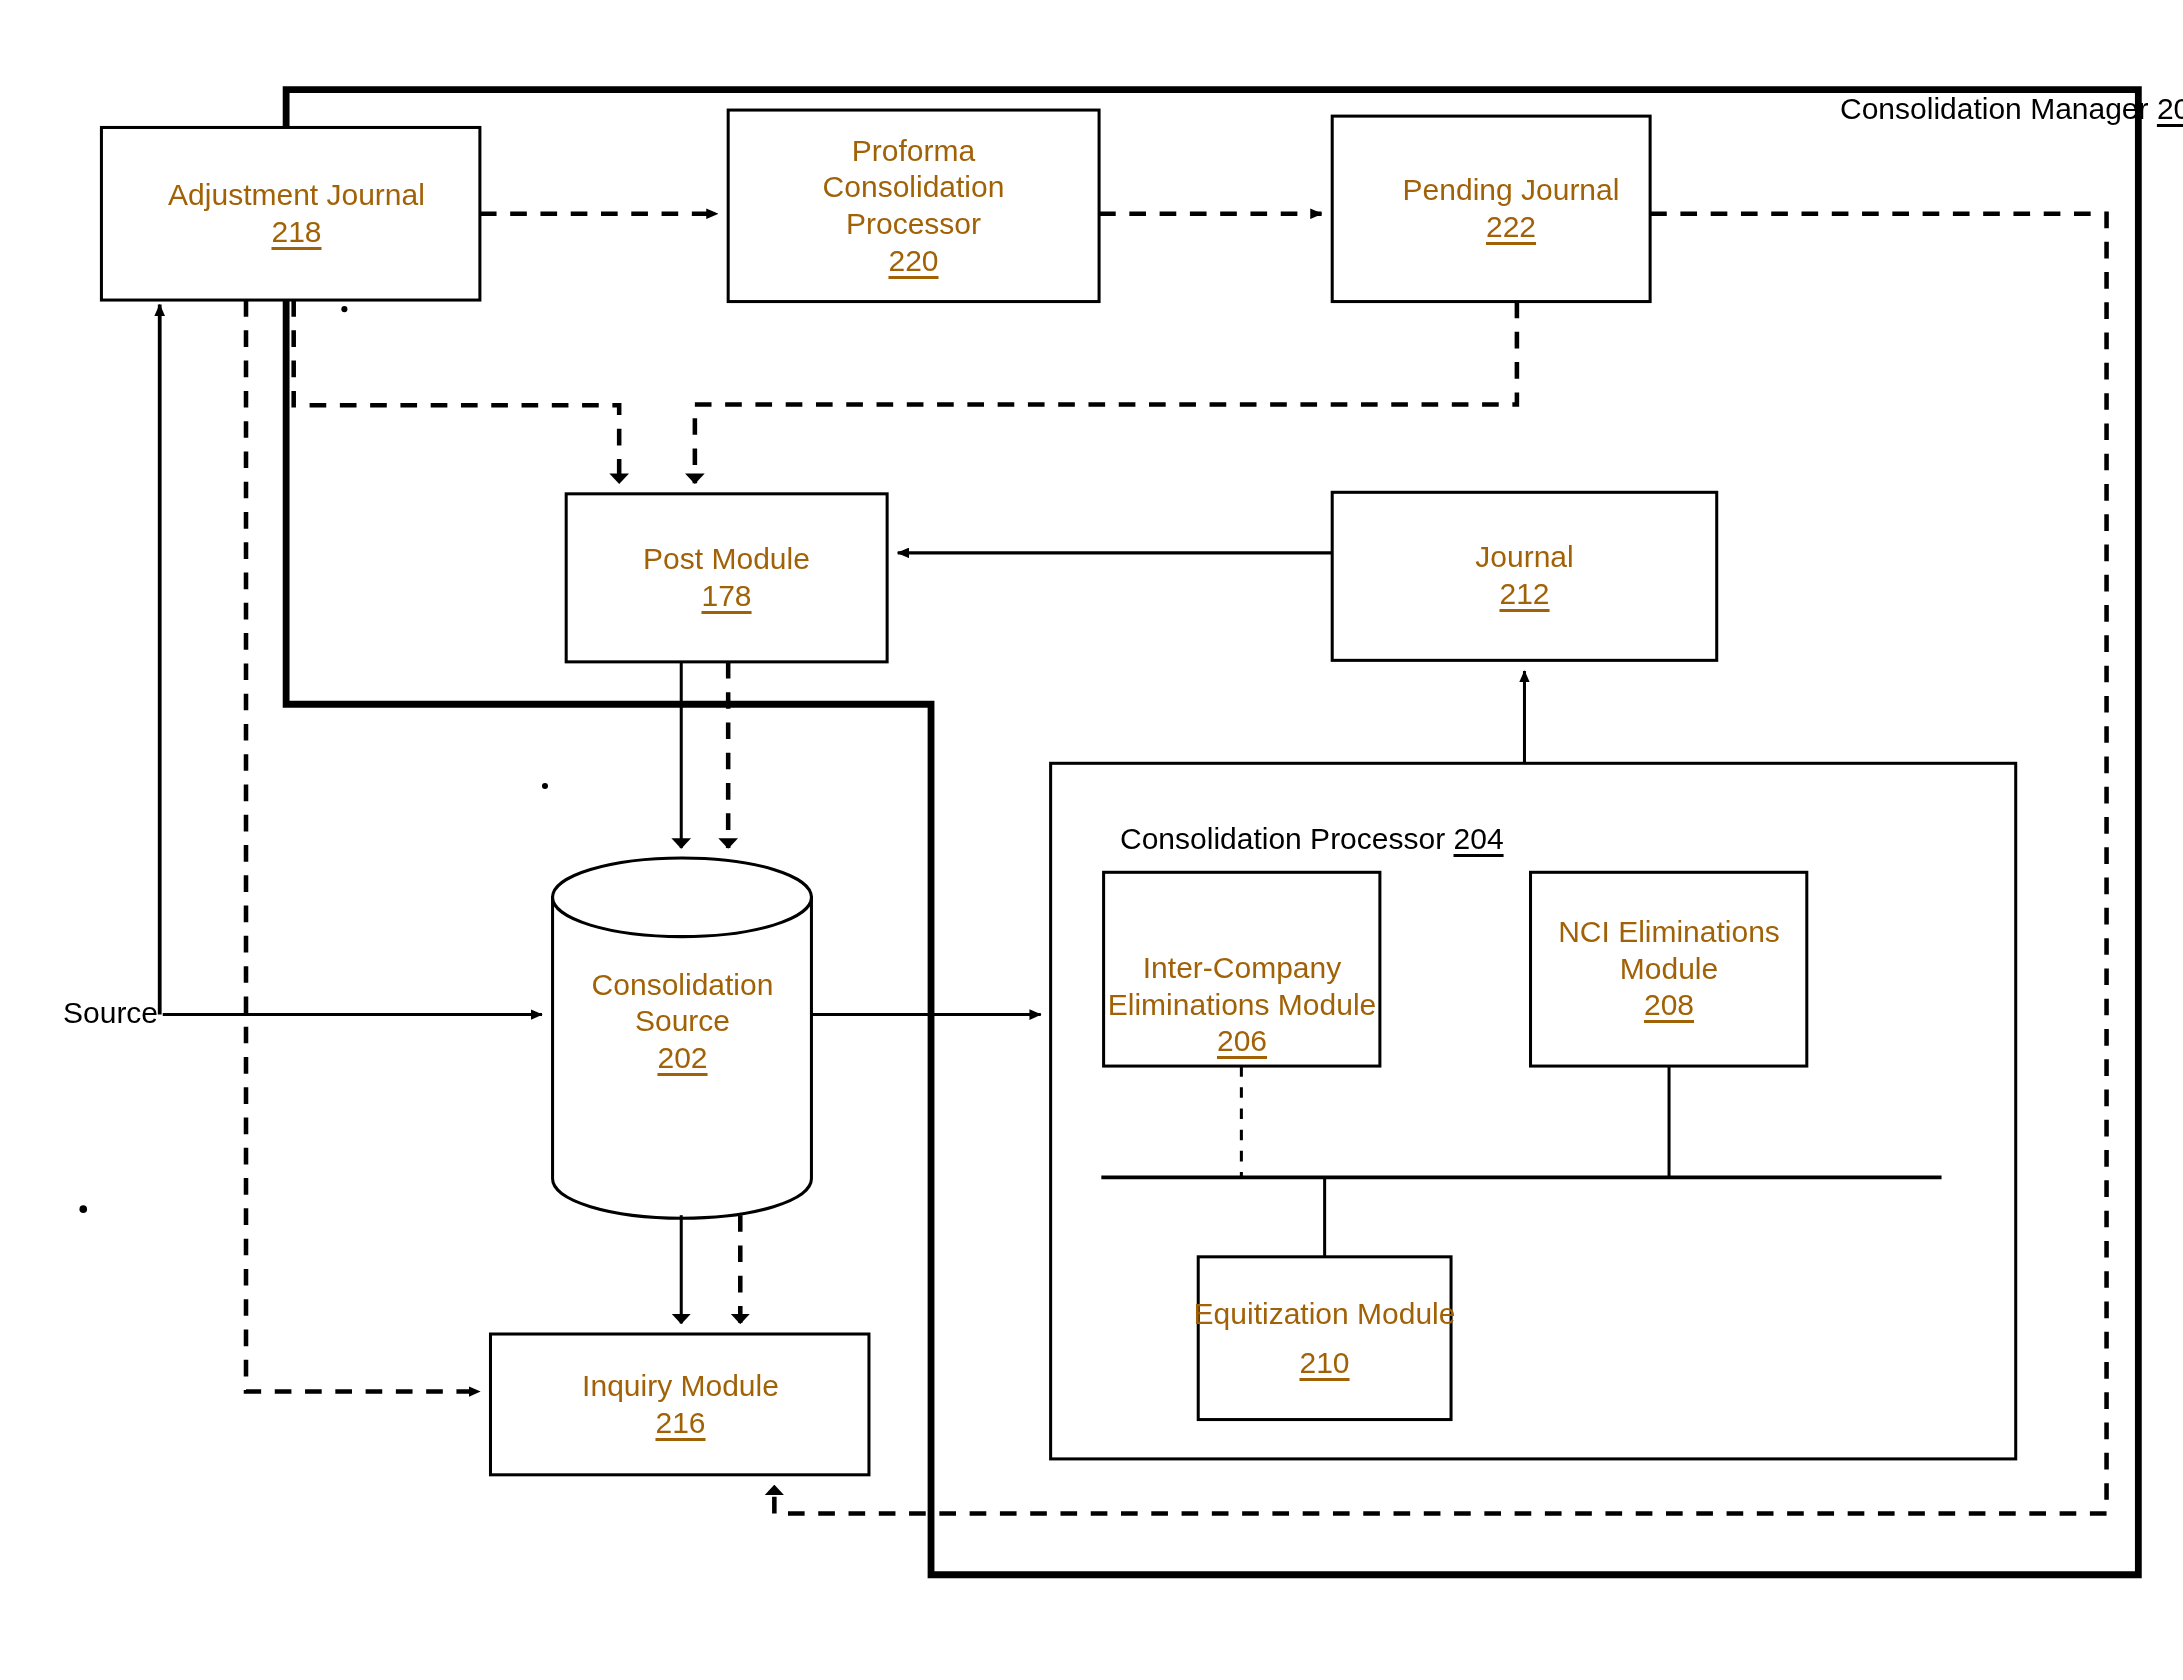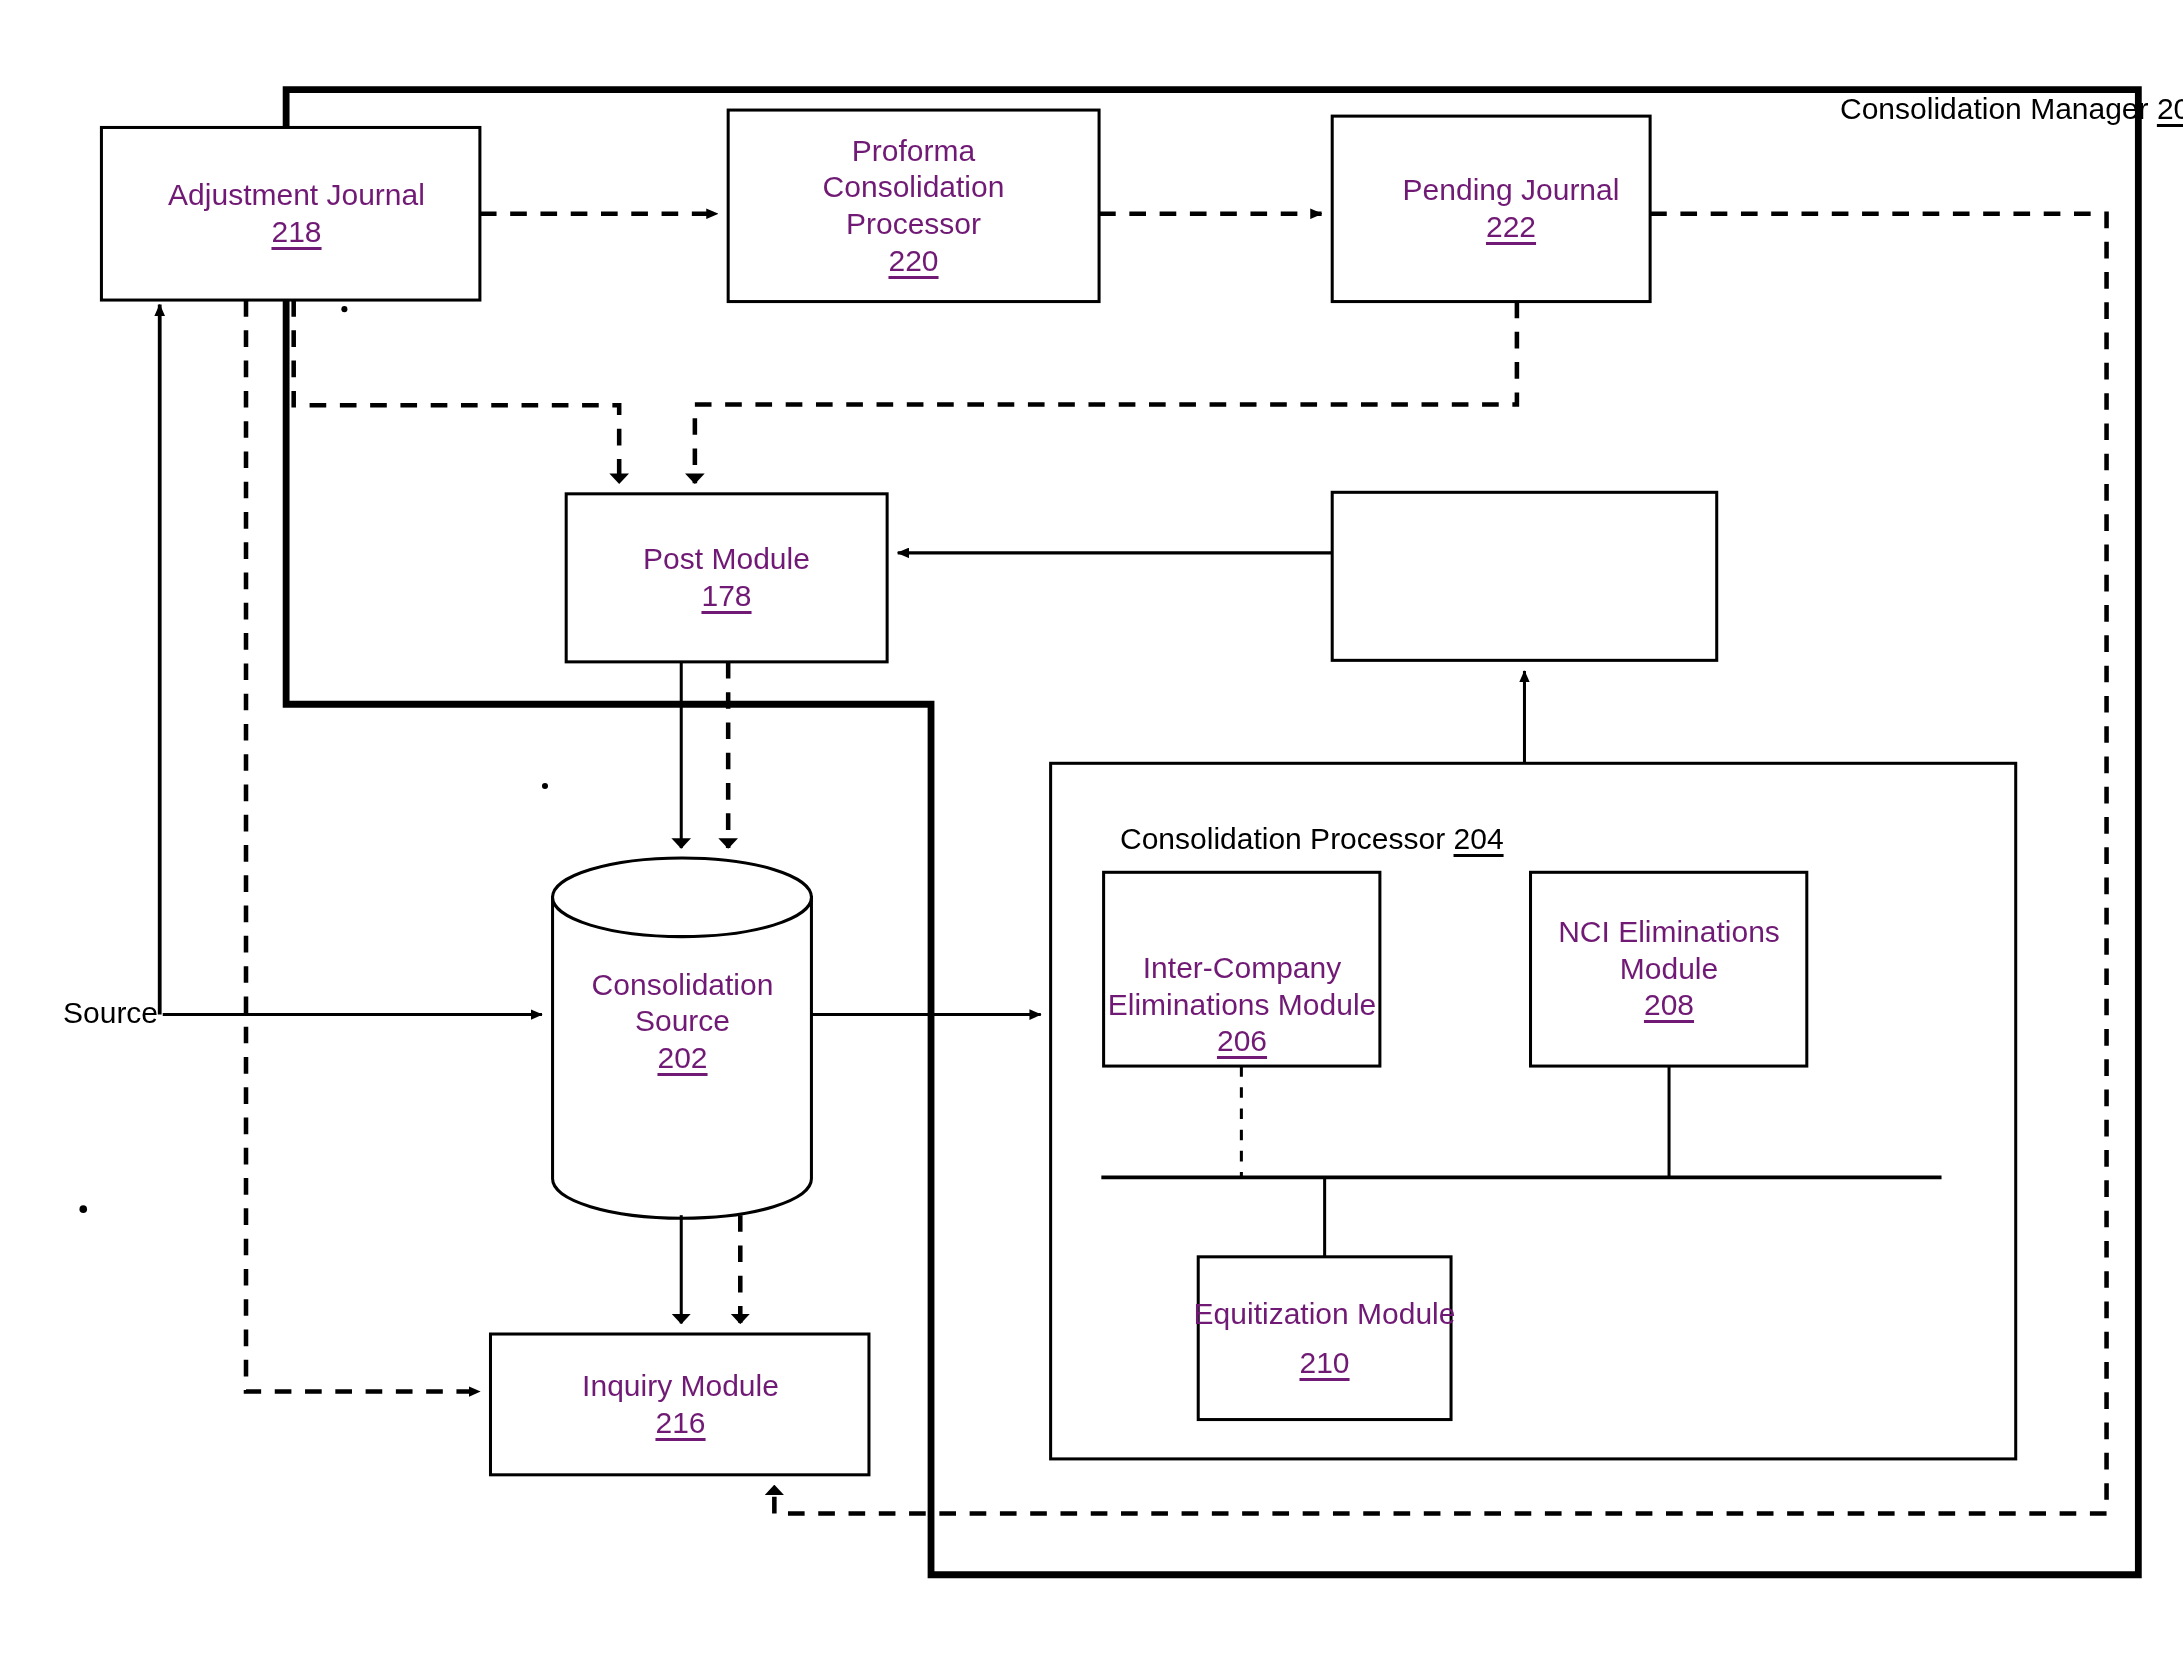--- a/index.html
+++ b/index.html
@@ -1,20 +1,20 @@
 <!DOCTYPE html>
 <html style="font-size:12px"><head>
 <meta charset="utf-8">
 <style>
   html,body{margin:0;padding:0;background:#ffffff;}
   body{width:2183px;height:1681px;overflow:hidden;font-family:"Liberation Sans",sans-serif;}
   #stage{position:relative;width:2183px;height:1681px;background:#fff;}
   svg{position:absolute;left:0;top:0;width:2183px;height:1681px;}
   .bx{position:absolute;box-sizing:border-box;display:flex;flex-direction:column;
-      align-items:center;justify-content:center;text-align:center;color:#701a75;
+      align-items:center;justify-content:center;text-align:center;color:#a16207;
       font-family:"Liberation Sans",sans-serif;font-size:30px;line-height:1.22;}
   .bx .ln{display:block;white-space:nowrap;}
   .num{text-decoration:underline;text-underline-offset:4.5px;}
   .plain{position:absolute;color:#000;font-family:"Liberation Sans",sans-serif;
          font-size:30px;line-height:1.22;white-space:nowrap;}
   .lbl-right{text-align:right;}
 </style>
 </head>
 <body>
 
@@ -109,20 +109,24 @@
   <div class="bx" style="left:1332px;top:116px;width:358px;height:185px;">
     <span class="ln">Pending Journal</span>
     <span class="ln num">222</span>
   </div>
 
   <div class="bx" style="left:566px;top:494px;width:321px;height:168px;">
     <span class="ln">Post Module</span>
     <span class="ln num">178</span>
   </div>
 
+  <div class="bx" style="left:1332px;top:492px;width:385px;height:168px;">
+    <span class="ln">Journal</span>
+    <span class="ln num">212</span>
+  </div>
 
   <div class="bx" style="left:553px;top:927px;width:259px;height:189px;">
     <span class="ln">Consolidation</span>
     <span class="ln">Source</span>
     <span class="ln num">202</span>
   </div>
 
   <div class="plain" style="left:1120px;top:821px;text-align:center;">
     <span>Consolidation Processor</span>
     <span class="num">204</span>

